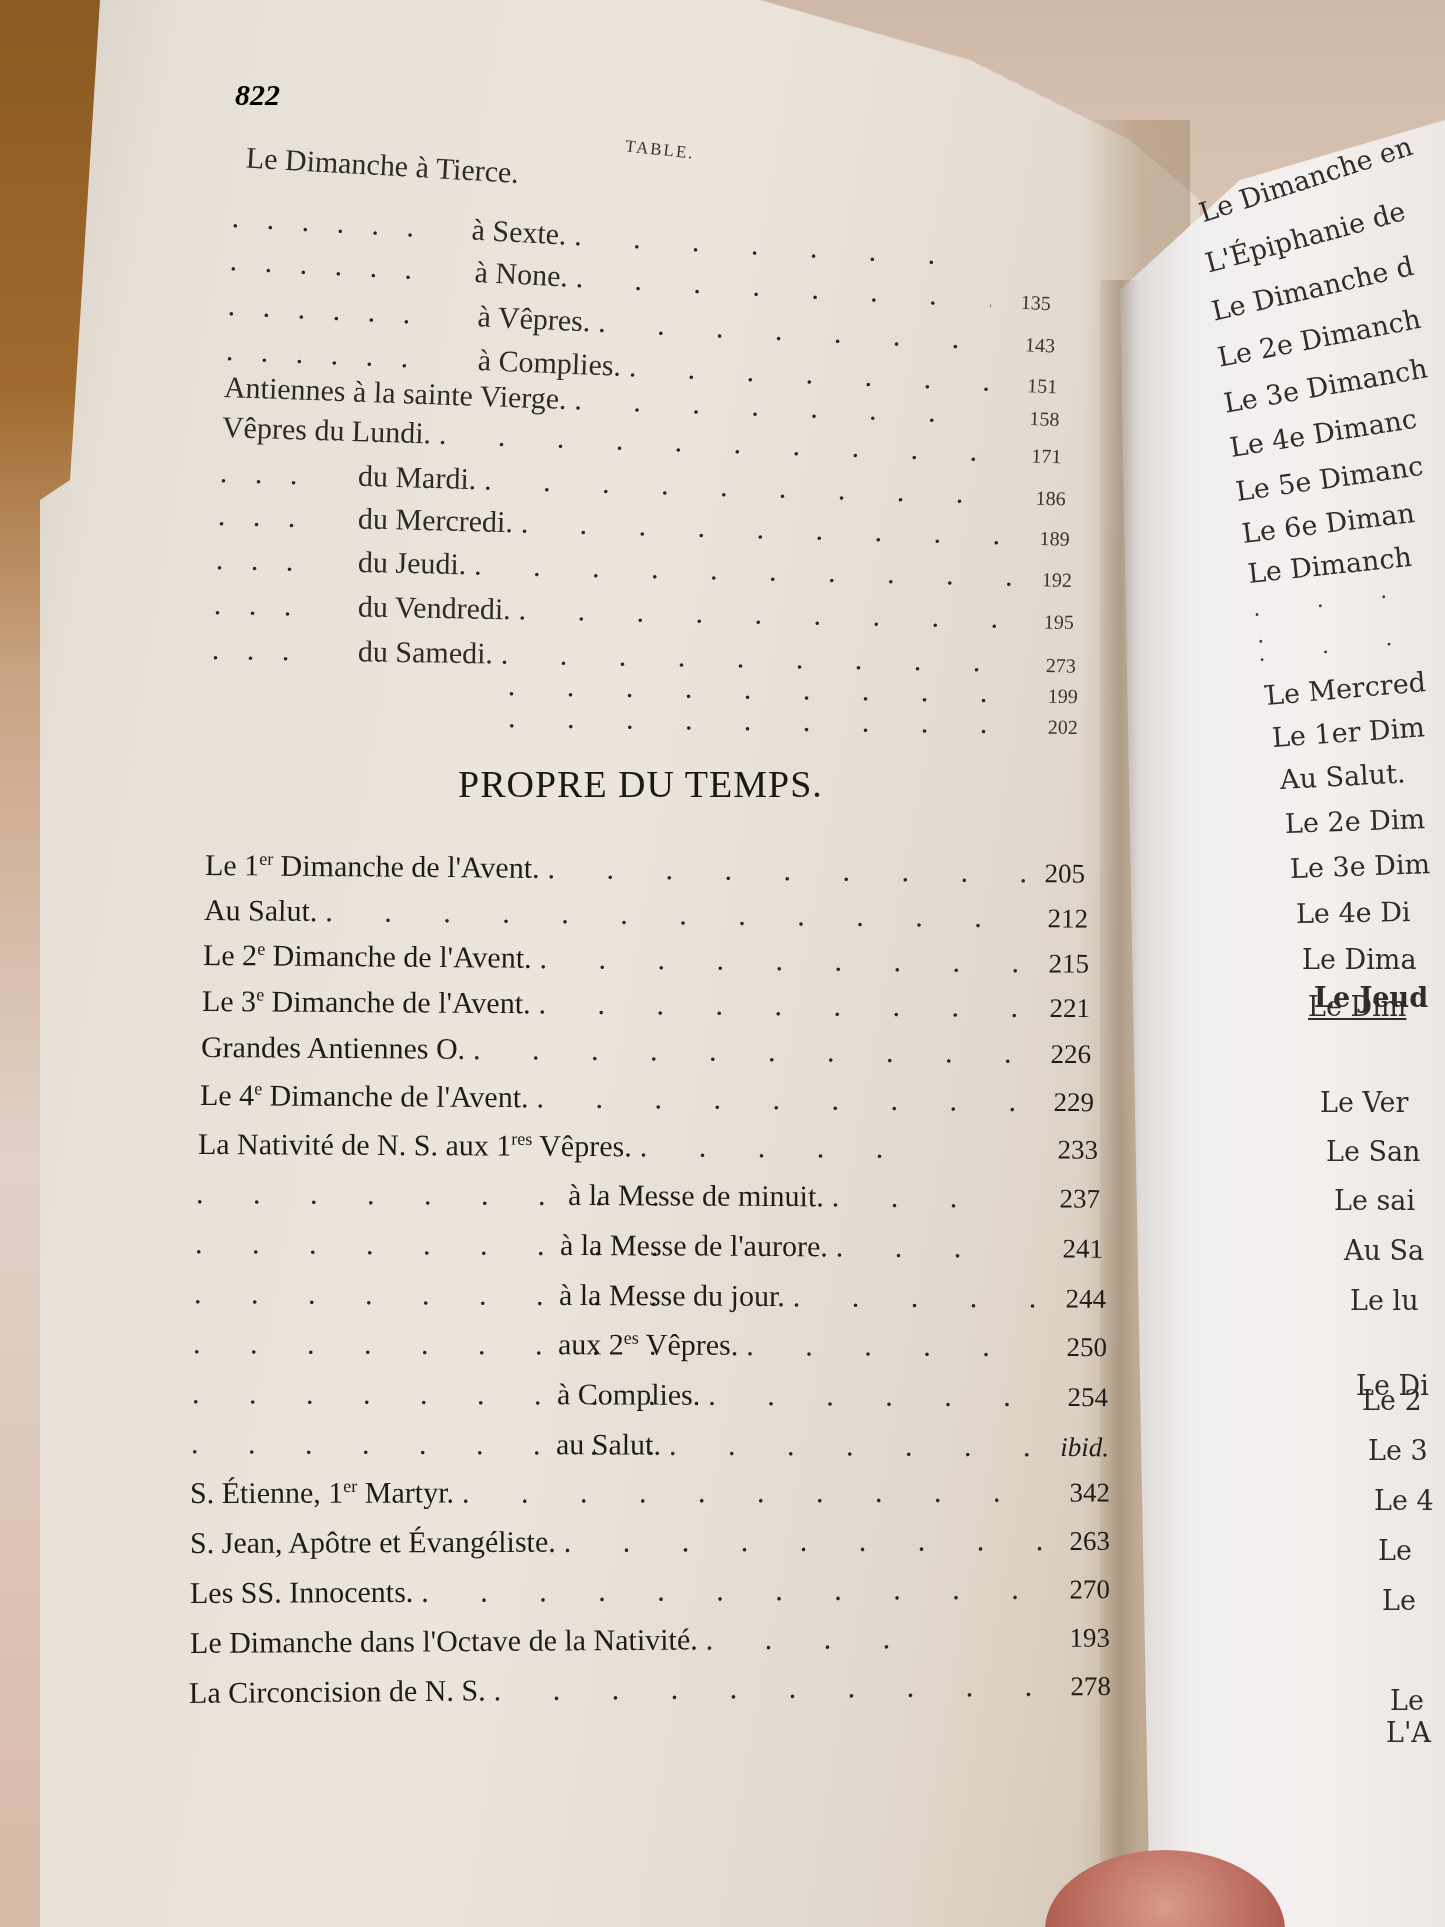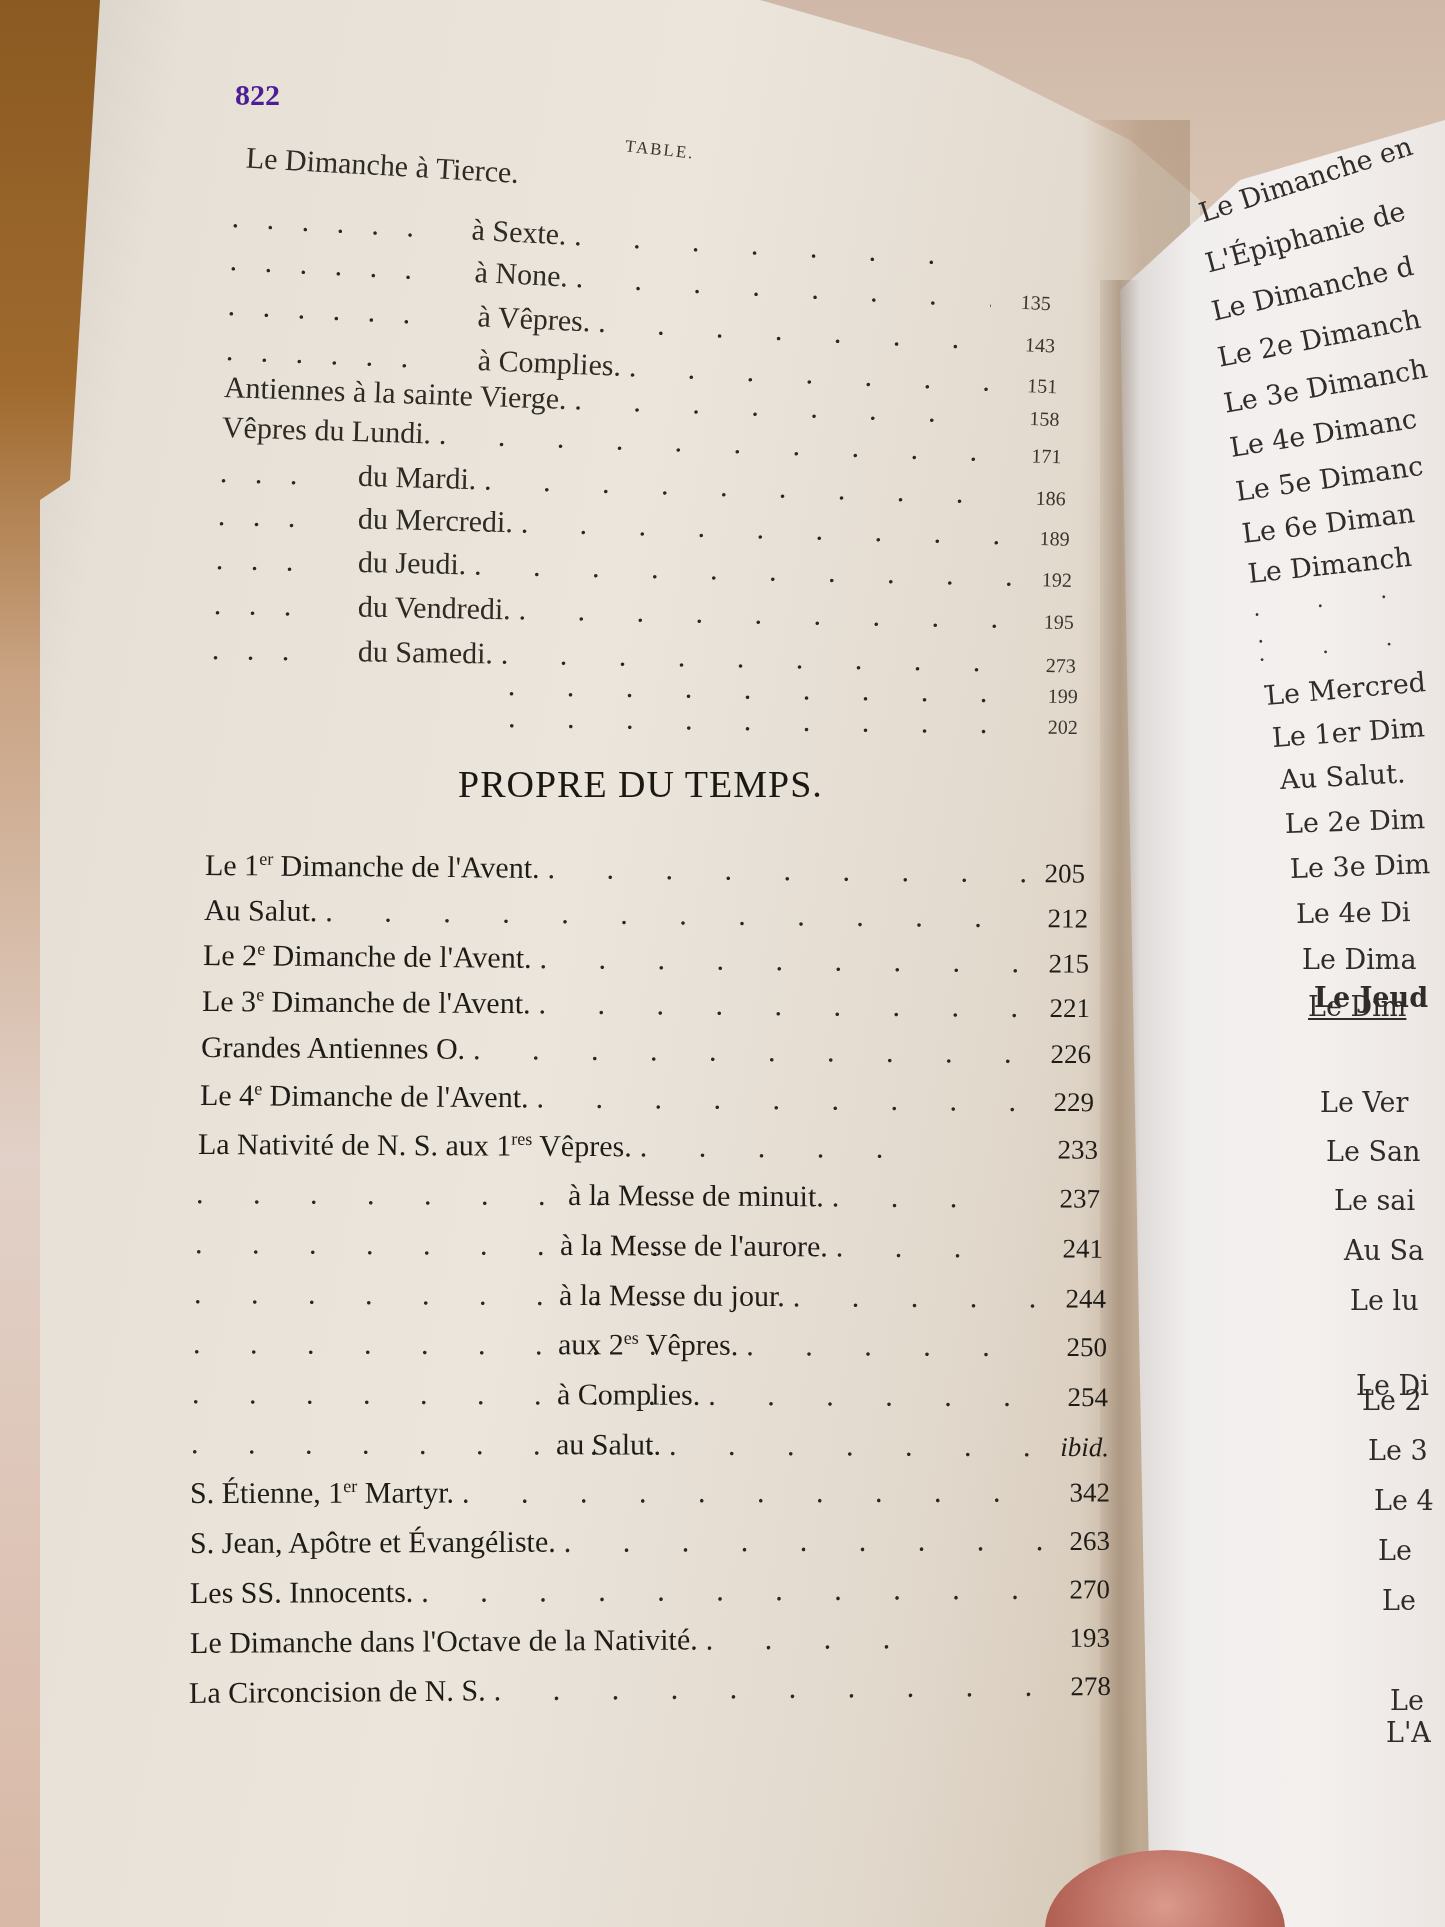--- a/index.html
+++ b/index.html
@@ -40,22 +40,23 @@
     position: absolute; left: 1100px; top: 280px; width: 40px; height: 1647px;
     background: linear-gradient(90deg, rgba(120,95,70,.1), rgba(120,95,70,.35), rgba(200,190,185,.0));
   }
   .thumb {
     position: absolute; left: 1045px; top: 1850px; width: 240px; height: 160px;
     border-radius: 50% 50% 0 0;
     background: radial-gradient(ellipse at 50% 35%, #d99a8c 0%, #b96a5d 55%, #9a4c40 100%);
   }
 
   .running-head {
-    position: absolute; left: 235px; top: 78px; font-size: 30px; color: #4c1d95;
+    position: absolute; left: 235px; top: 78px; font-size: 30px; color: #000000;
     font-weight: bold;
+    font-style: italic;
   }
   .table-label {
     position: absolute; left: 625px; top: 140px; font-size: 17px; letter-spacing: 2px;
     color: #3a342c; transform: rotate(6deg);
   }
 
   .toc-row {
     position: absolute; left: 0; height: 36px; font-size: 30px; color: #1f1c18;
     white-space: nowrap; display: flex; align-items: baseline;
   }

